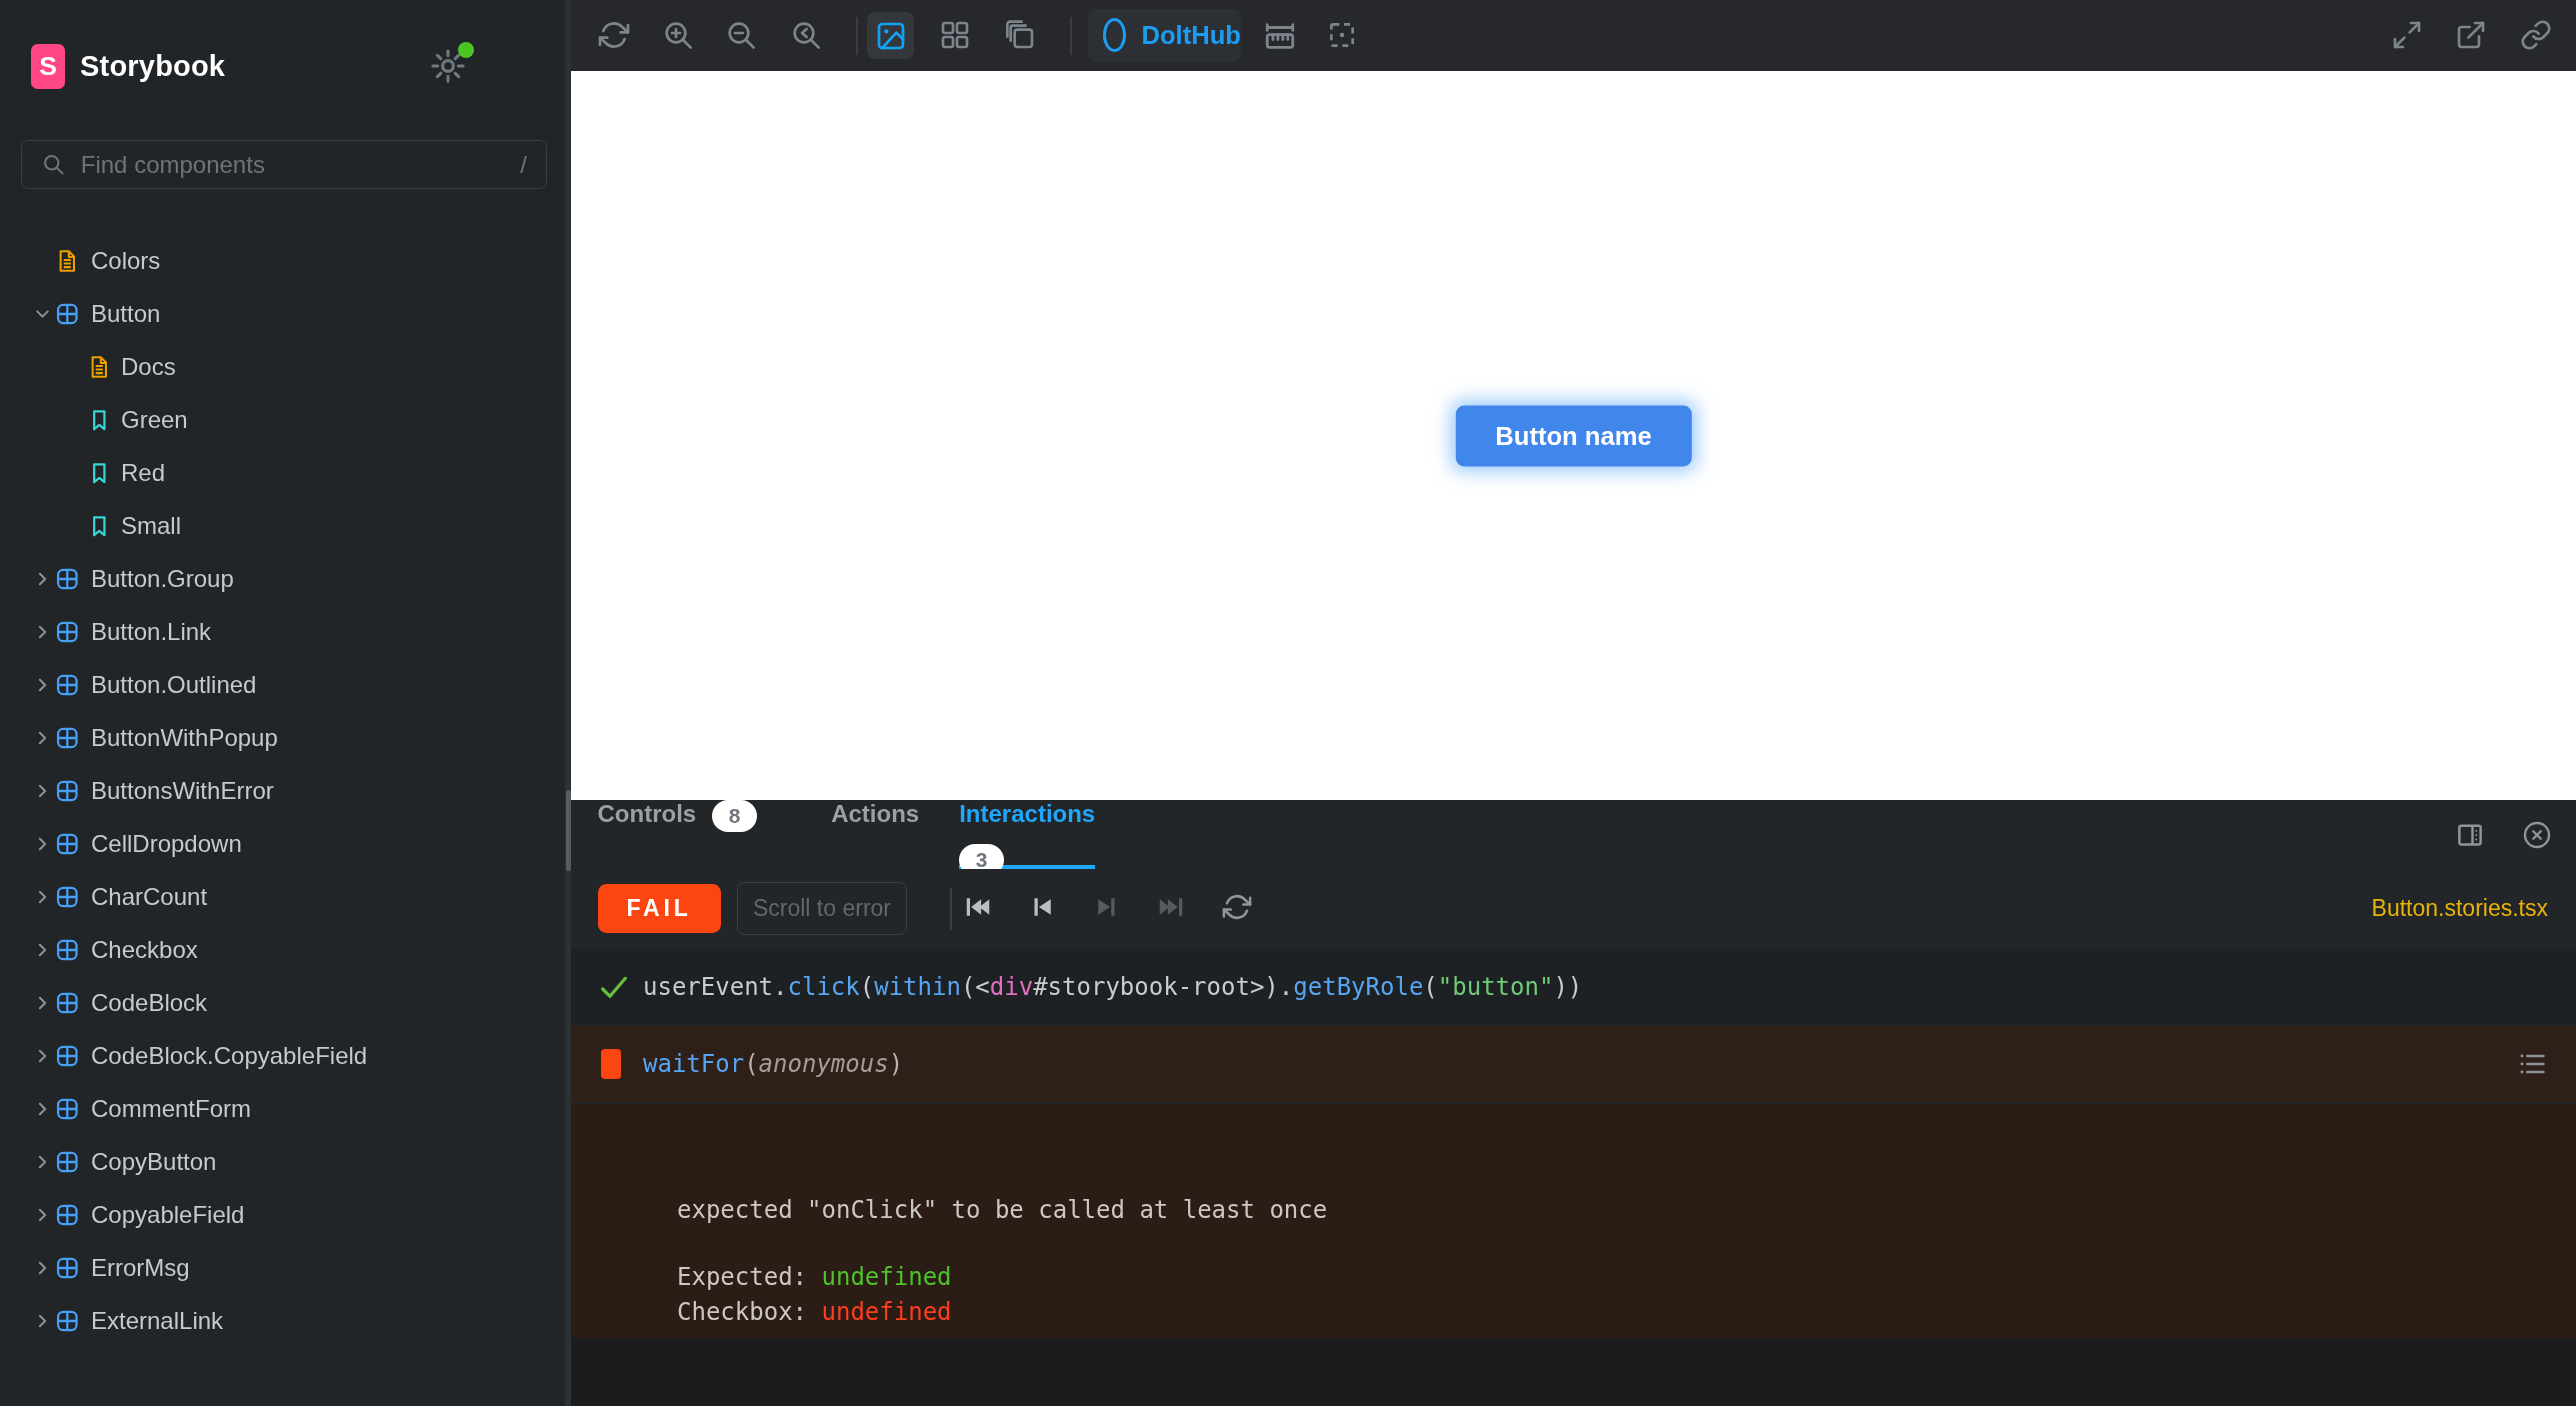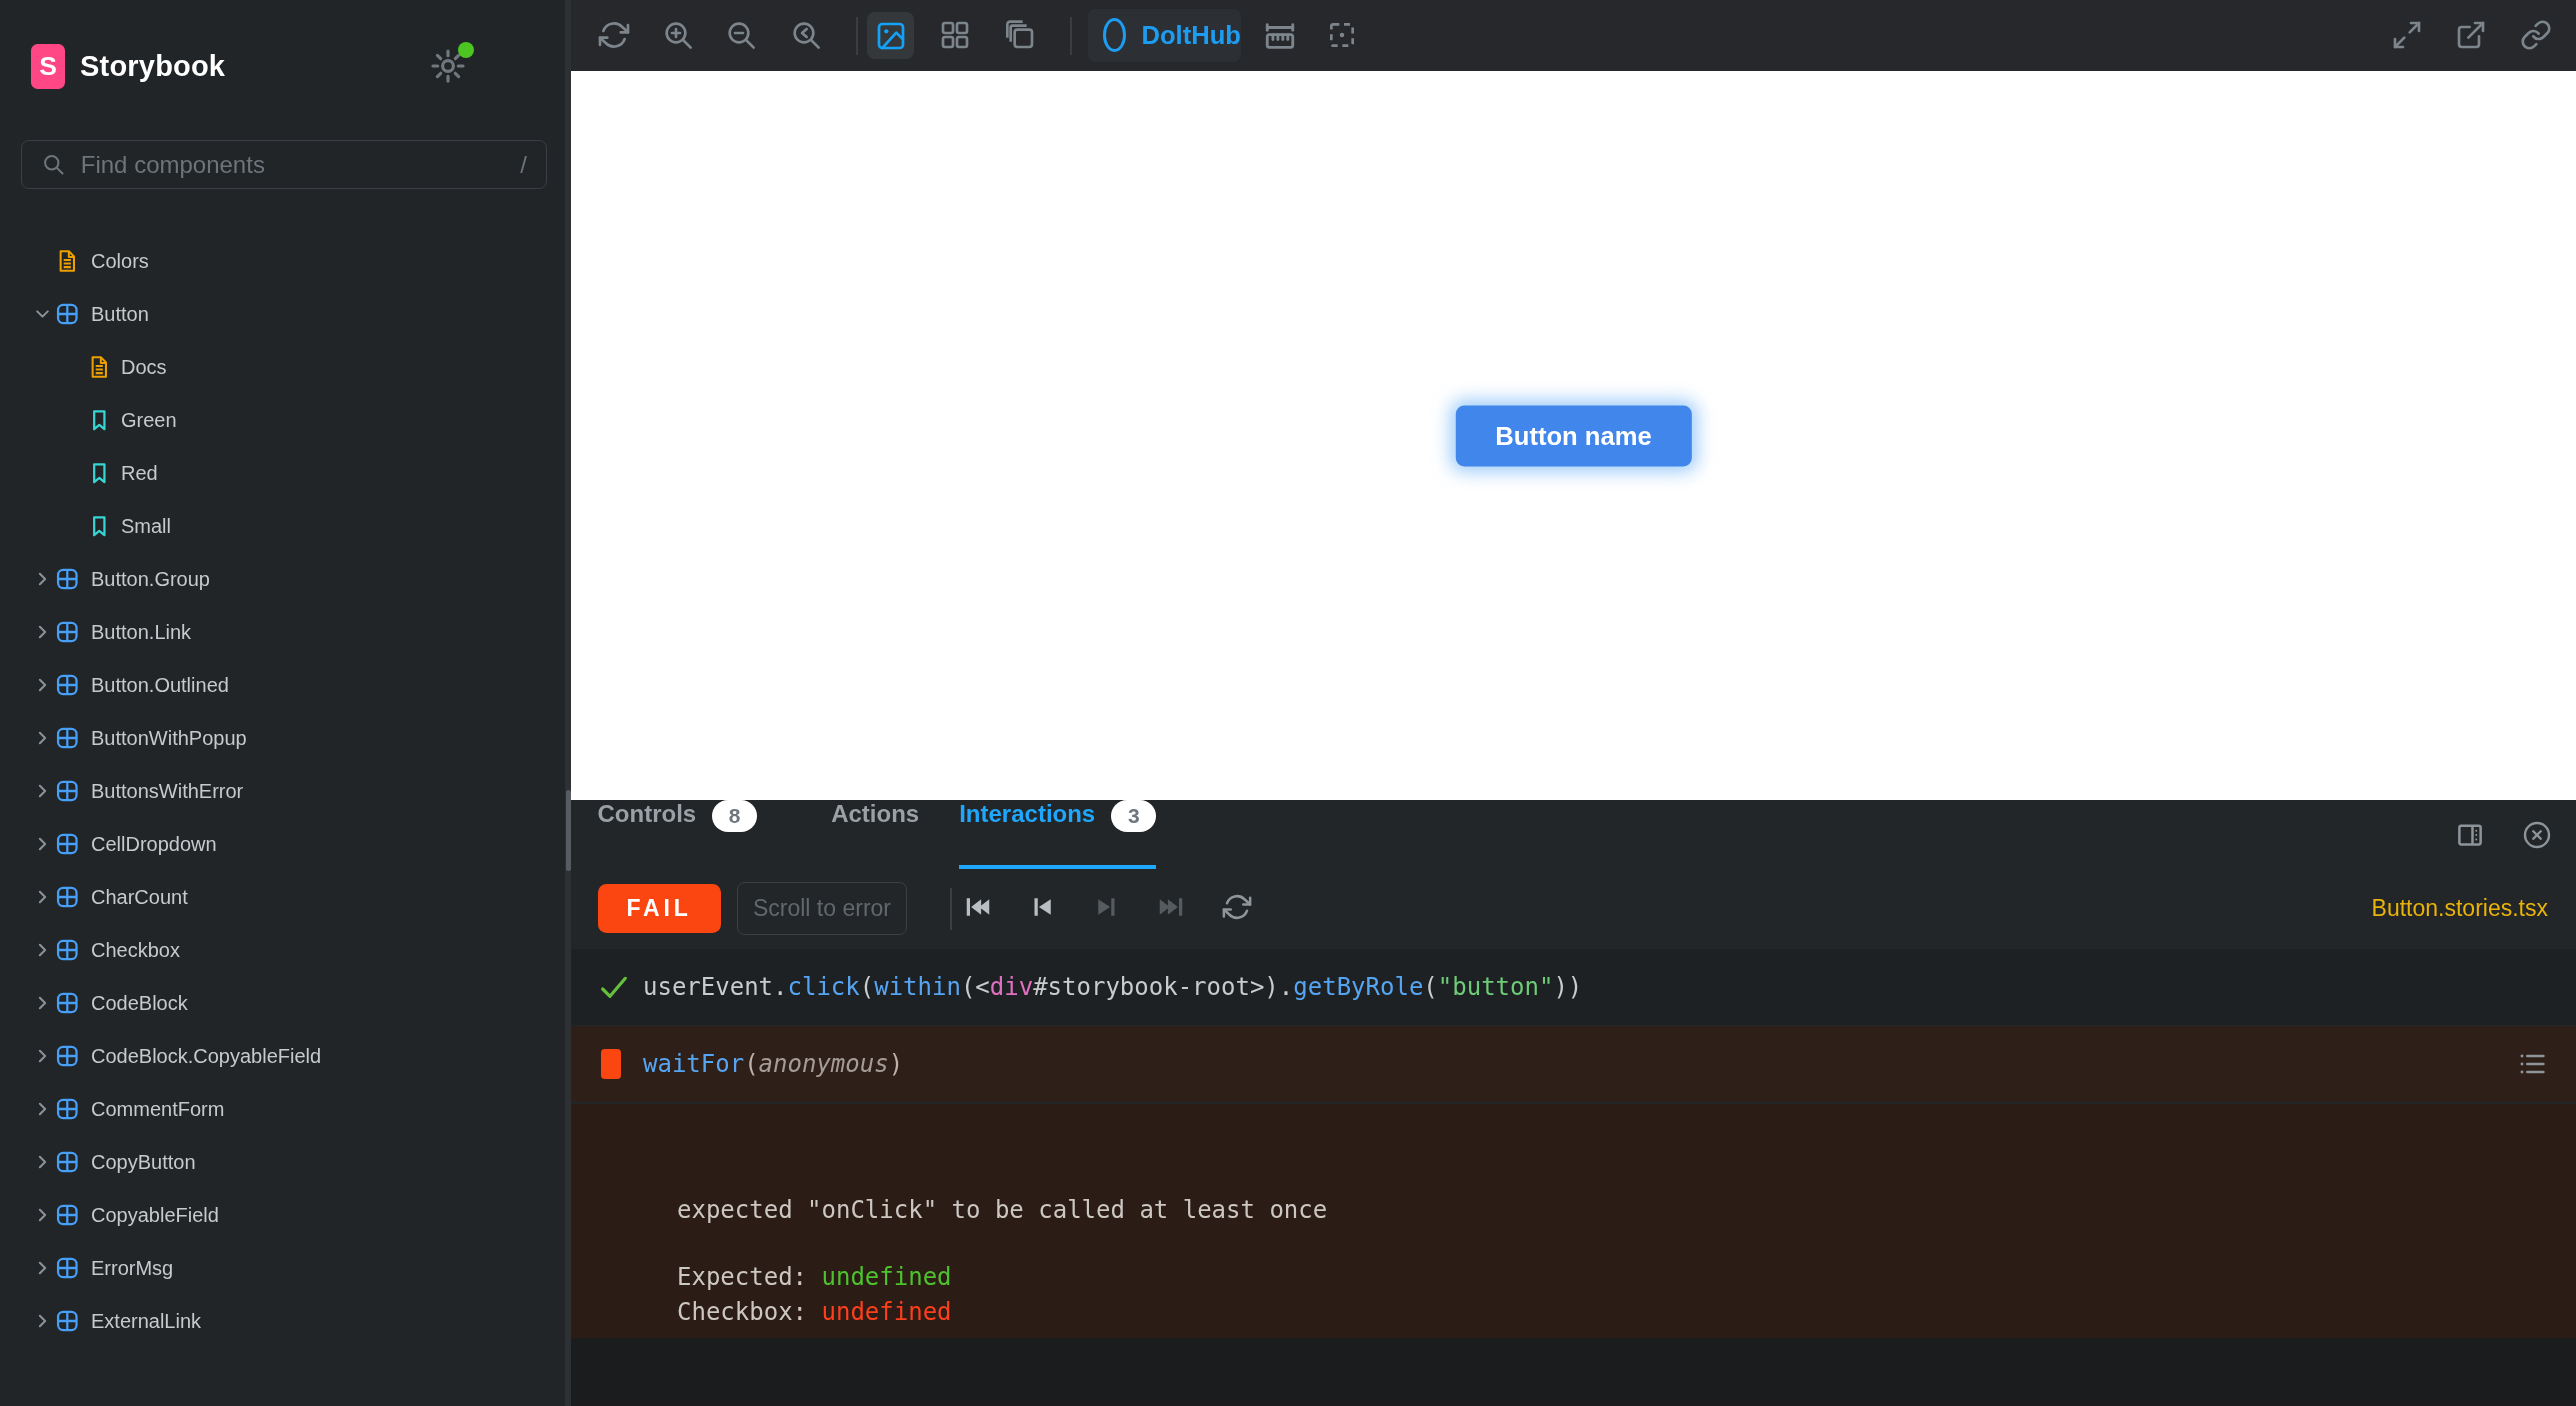--- a/index.html
+++ b/index.html
@@ -25,21 +25,21 @@
   #search input{flex:1;background:transparent;border:none;outline:none;color:#9aa1a6;
           font-size:24px;font-family:inherit;}
   #search input::placeholder{color:#6d747a;}
   #search .slash{color:#6d747a;font-size:24px;}
   .search-glyph{color:#6d747a;}
 
   #tree{position:absolute;left:0;top:234px;width:565px;}
   .srow{position:relative;height:53px;cursor:pointer;}
   .srow .chev{position:absolute;left:32px;top:50%;transform:translateY(-50%);color:#8b9196;}
   .srow .ric{position:absolute;top:50%;transform:translateY(-50%);}
-  .srow .lbl{position:absolute;top:50%;transform:translateY(-50%);color:#c6cacd;font-size:20px;white-space:nowrap;}
+  .srow .lbl{position:absolute;top:50%;transform:translateY(-50%);color:#c6cacd;font-size:24px;white-space:nowrap;}
   .lvl0 .ric{left:55px;} .lvl0 .lbl{left:91px;}
   .lvl1 .ric{left:87px;} .lvl1 .lbl{left:121px;}
   .srow.sel .pill{position:absolute;left:21px;top:1.9px;width:526px;height:49px;border-radius:7.6px;background:#0aa1f8;}
   .srow.sel .lbl{color:#fff;font-weight:700;}
   .ic-doc{color:#eba000;} .ic-comp{color:#479ff7;} .ic-story{color:#37d5d3;} .ic-story-sel{color:#ffffff;}
 
   
   #toolbar{position:absolute;left:571px;top:0;width:2005px;height:71px;background:#26282b;}
   .tb-ic{position:absolute;top:50%;transform:translate(-50%,-50%);color:#7d858c;width:34px;height:34px;cursor:pointer;}
   .tb-sep{position:absolute;top:17px;width:1.9px;height:38px;background:#3a3e42;}
@@ -56,21 +56,21 @@
       background:#4186ea;color:#ffffff;font-weight:700;font-size:25.6px;font-family:inherit;
       border:none;border-radius:8.5px;padding:16px 40px;cursor:pointer;
       box-shadow:0 0 17px 5.7px rgba(110,180,248,.65);}
 
   
   #panel{position:absolute;left:571px;top:800px;width:2005px;height:607px;background:#232628;}
   #tabbar{position:absolute;left:0;top:0;width:100%;height:69px;display:flex;align-items:stretch;padding-left:26.5px;box-sizing:border-box;}
   .tab{display:flex;align-items:flex-start;gap:16px;cursor:pointer;box-sizing:border-box;}
   .tab .tlbl{font-size:24px;font-weight:700;color:#9aa0a6;}
   .tab.active .tlbl{color:#1ea7fd;}
-  .tab.active{border-bottom:4.7px solid #1ea7fd;}
+  .tab.active{border-bottom:4.7px solid #1ea7fd;flex-direction:column;}
   .badge{background:#ffffff;color:#6f767d;border-radius:17px;min-width:28px;padding:3.8px 8.5px;
          font-size:21px;font-weight:700;text-align:center;}
   .tab-m1{margin-right:74px;} .tab-m2{margin-right:40px;}
   #tabbar-icons{position:absolute;right:23px;top:0;height:69px;display:flex;align-items:center;gap:36px;color:#8d959b;}
 
   #prow{position:absolute;left:0;top:69px;width:100%;height:79px;background:#232628;}
   #fail-badge{position:absolute;left:26.5px;top:15px;width:123px;height:49px;border-radius:8.5px;background:#fc4612;
       color:#fff;font-size:23px;font-weight:800;letter-spacing:3.8px;display:flex;align-items:center;justify-content:center;}
   #scroll-btn{position:absolute;left:166px;top:13.2px;width:170px;height:53px;border-radius:7.6px;border:1.9px solid #3c4045;
       background:transparent;color:#61676d;font-size:23px;font-family:inherit;cursor:pointer;}

